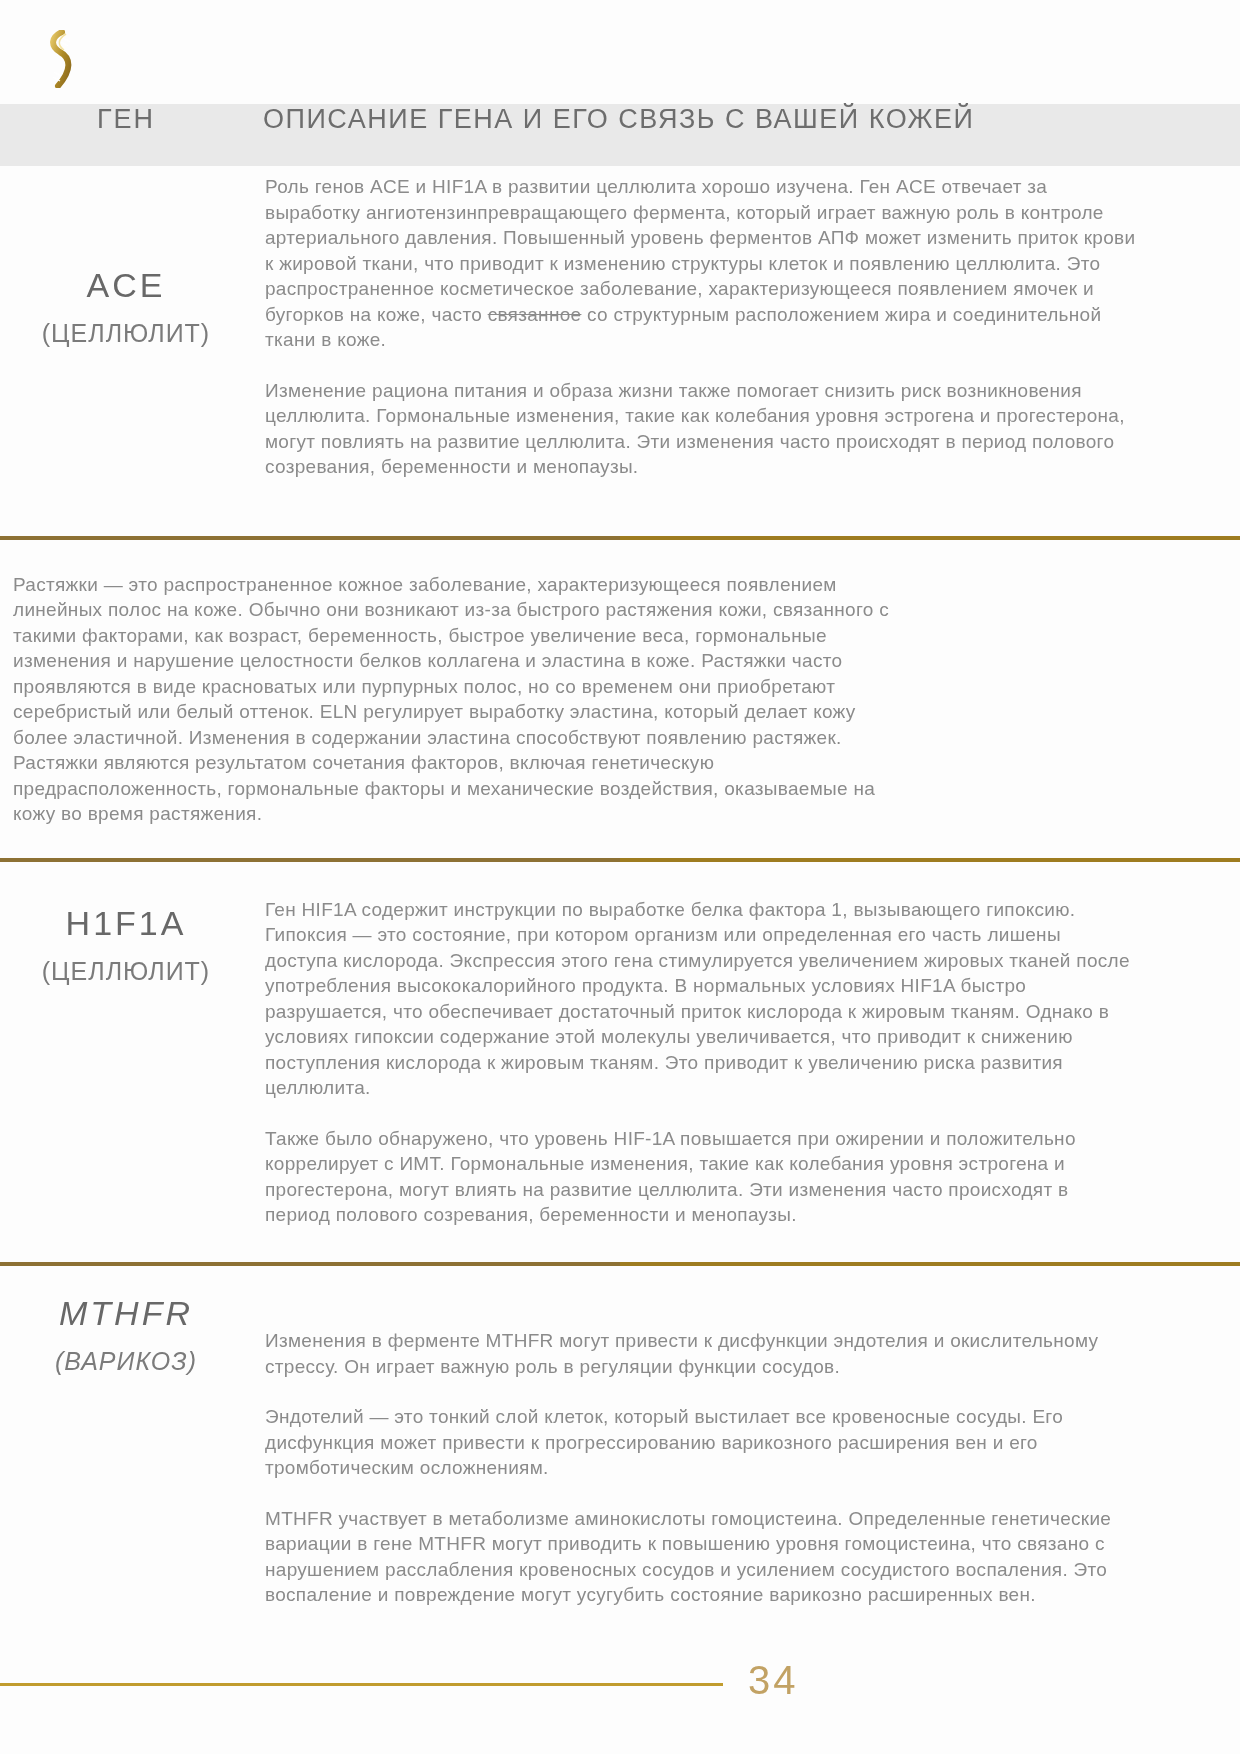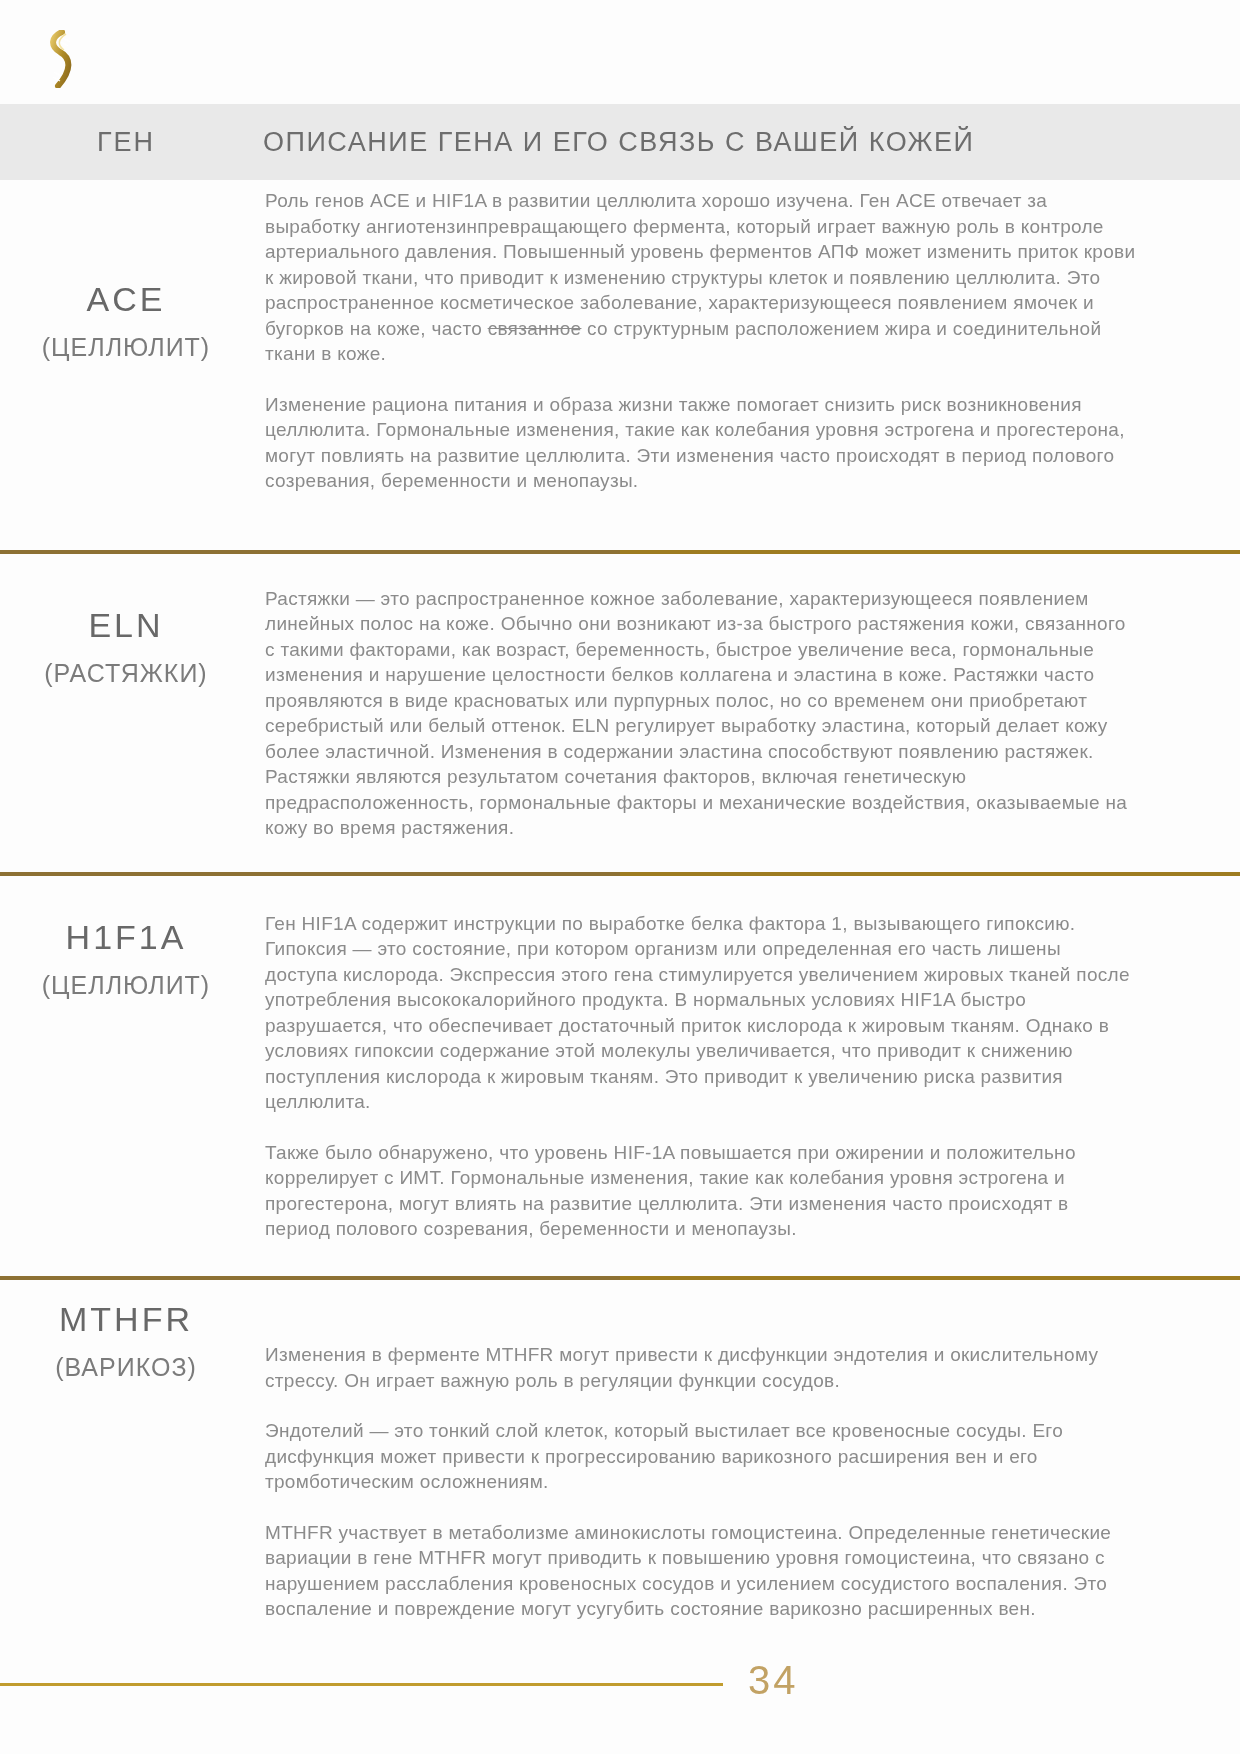--- a/index.html
+++ b/index.html
@@ -18,22 +18,22 @@
     width:1240px;height:1754px;
     background:#fdfdfd;
     font-family:"Liberation Sans","DejaVu Sans",sans-serif;
     overflow:hidden;
   }
   
   .top-strip{position:relative;height:104px;}
   .logo{position:absolute;left:45px;top:30px;width:32px;height:58px;}
   
   .table-header{
-    display:flex;align-items:center;
-    height:76px;background:var(--band-bg);
+    display:flex;align-items:flex-start;
+    height:62px;background:var(--band-bg);
   }
   .th-gene{
     width:252px;text-align:center;
     font-size:27px;font-weight:300;letter-spacing:2px;color:var(--text-head);
   }
   .th-desc{
     margin-left:11px;
     font-size:27px;font-weight:300;letter-spacing:1.5px;color:var(--text-head);
     white-space:nowrap;
   }
@@ -42,21 +42,21 @@
   .row-0{height:370px;}
   .row-1{height:318px;}
   .row-2{height:400px;}
   .row-3{height:404px;}
   .gene-cell{
     width:252px;flex:0 0 252px;text-align:center;box-sizing:border-box;
   }
   .row-0 .gene-cell{padding-top:100px;}
   .row-1 .gene-cell{padding-top:52px;}
   .row-2 .gene-cell{padding-top:42px;}
-  .row-3 .gene-cell{padding-top:20px;}
+  .row-3 .gene-cell{padding-top:28px;font-style:italic;}
   .gene-name{
     font-size:34px;font-weight:300;letter-spacing:3px;color:var(--text-gene);
   }
   .gene-subtitle{
     margin-top:14px;
     font-size:25px;font-weight:300;letter-spacing:1px;color:#7b7b7b;
   }
   .desc-cell{
     flex:1;box-sizing:border-box;
     margin-left:13px;padding-right:104px;
@@ -123,24 +123,20 @@
     <div class="desc-cell">
           <p><span>Роль генов ACE и HIF1A в развитии целлюлита хорошо изучена. Ген ACE отвечает за выработку ангиотензинпревращающего фермента, который играет важную роль в контроле артериального давления. Повышенный уровень ферментов АПФ может изменить приток крови к жировой ткани, что приводит к изменению структуры клеток и появлению целлюлита. Это распространенное косметическое заболевание, характеризующееся появлением ямочек и бугорков на коже, часто </span><span class="strike">связанное</span><span> со структурным расположением жира и соединительной ткани в коже.</span></p>
           <p><span>Изменение рациона питания и образа жизни также помогает снизить риск возникновения целлюлита. Гормональные изменения, такие как колебания уровня эстрогена и прогестерона, могут повлиять на развитие целлюлита. Эти изменения часто происходят в период полового созревания, беременности и менопаузы.</span></p>
         </div>
   </section>
 <div class="divider">
         <span class="half-left"></span>
         <span class="half-right"></span>
       </div>
   <section class="gene-row row-1">
-    <div class="gene-cell">
-      <div class="gene-name">ELN</div>
-      <div class="gene-subtitle">(РАСТЯЖКИ)</div>
-    </div>
     <div class="desc-cell">
           <p><span>Растяжки — это распространенное кожное заболевание, характеризующееся появлением линейных полос на коже. Обычно они возникают из-за быстрого растяжения кожи, связанного с такими факторами, как возраст, беременность, быстрое увеличение веса, гормональные изменения и нарушение целостности белков коллагена и эластина в коже. Растяжки часто проявляются в виде красноватых или пурпурных полос, но со временем они приобретают серебристый или белый оттенок. ELN регулирует выработку эластина, который делает кожу более эластичной. Изменения в содержании эластина способствуют появлению растяжек. Растяжки являются результатом сочетания факторов, включая генетическую предрасположенность, гормональные факторы и механические воздействия, оказываемые на кожу во время растяжения.</span></p>
         </div>
   </section>
 <div class="divider">
         <span class="half-left"></span>
         <span class="half-right"></span>
       </div>
   <section class="gene-row row-2">
     <div class="gene-cell">

